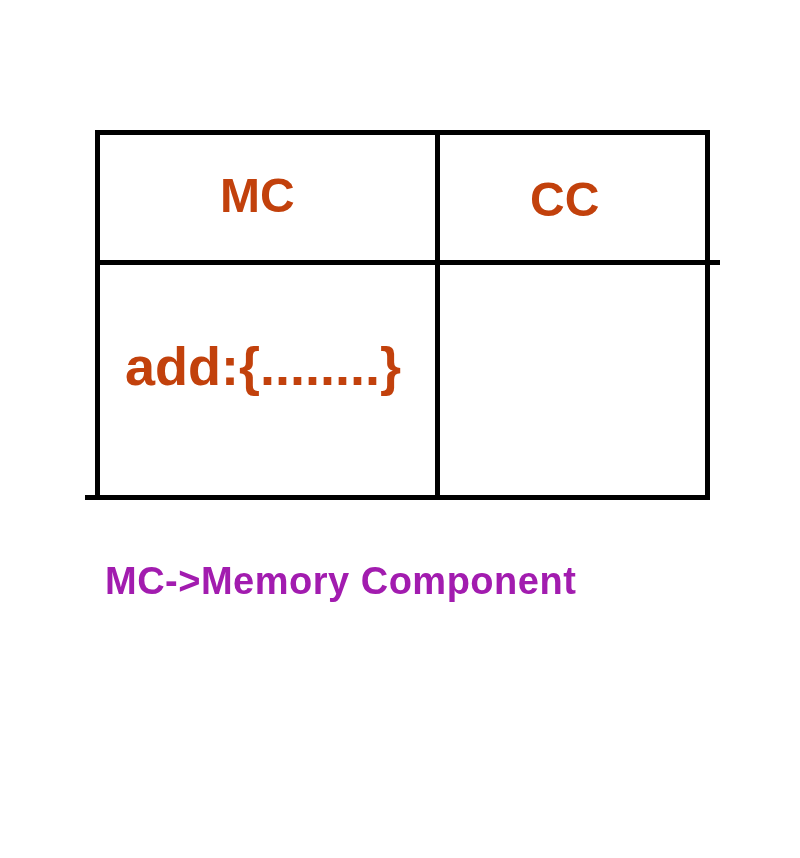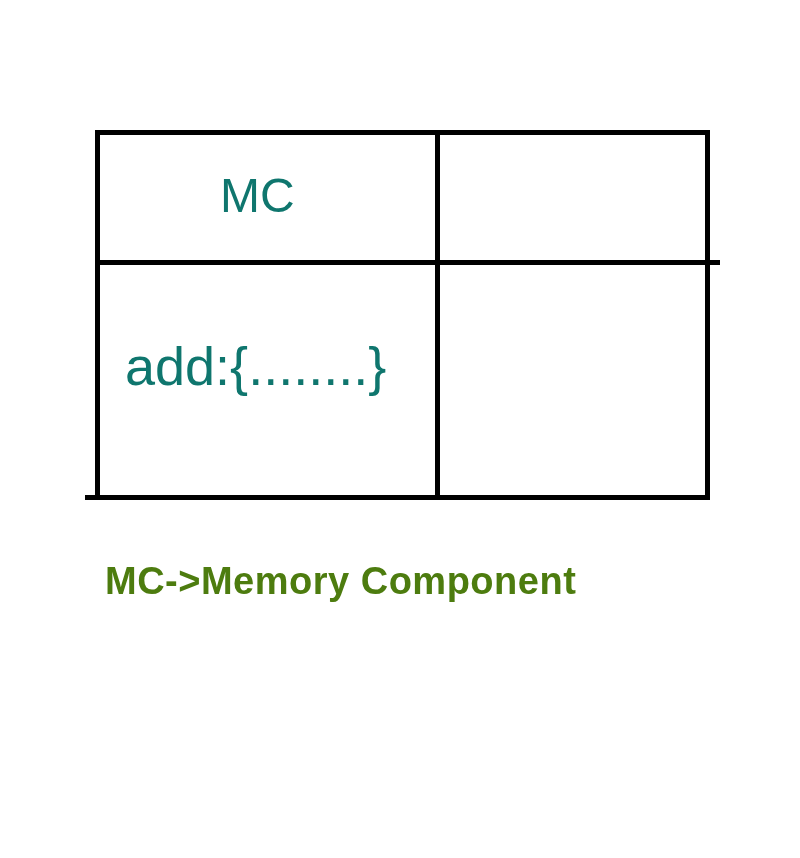--- a/index.html
+++ b/index.html
@@ -30,35 +30,35 @@
       background: #000;
       height: 5px;
     }
     .vline {
       position: absolute;
       background: #000;
       width: 5px;
     }
     .cell-text {
       position: absolute;
-      color: #0f766e;
-      font-weight: normal;
+      color: #c2410c;
+      font-weight: bold;
     }
     .header-text {
       font-size: 48px;
     }
     .body-text {
       font-size: 54px;
     }
     .legend {
       margin-top: 60px;
       margin-left: 10px;
     }
     .legend-line {
-      color: #4d7c0f;
+      color: #a21caf;
       font-size: 38px;
       font-weight: 600;
       margin-bottom: 25px;
       letter-spacing: 0.5px;
     }
   </style>
 </head>
 <body>
 
 <div class="diagram-container">
@@ -66,20 +66,21 @@
 
     <div class="hline" style="left:0; top:0; width:615px;"></div>
     <div class="hline" style="left:0; top:130px; width:625px;"></div>
     <div class="hline" style="left:-10px; top:365px; width:625px;"></div>
 
     <div class="vline" style="left:0; top:0; height:370px;"></div>
     <div class="vline" style="left:340px; top:0; height:370px;"></div>
     <div class="vline" style="left:610px; top:0; height:370px;"></div>
 
     <div class="cell-text header-text" style="left:125px; top:38px;">MC</div>
+    <div class="cell-text header-text" style="left:435px; top:42px;">CC</div>
 
     <div class="cell-text body-text" style="left:30px; top:205px;">add:{........}</div>
     <div class="cell-text body-text" style="left:380px; top:205px;"></div>
   </div>
 
   <div class="legend">
     <div class="legend-line">MC-&gt;Memory Component</div>
   </div>
 </div>
 

